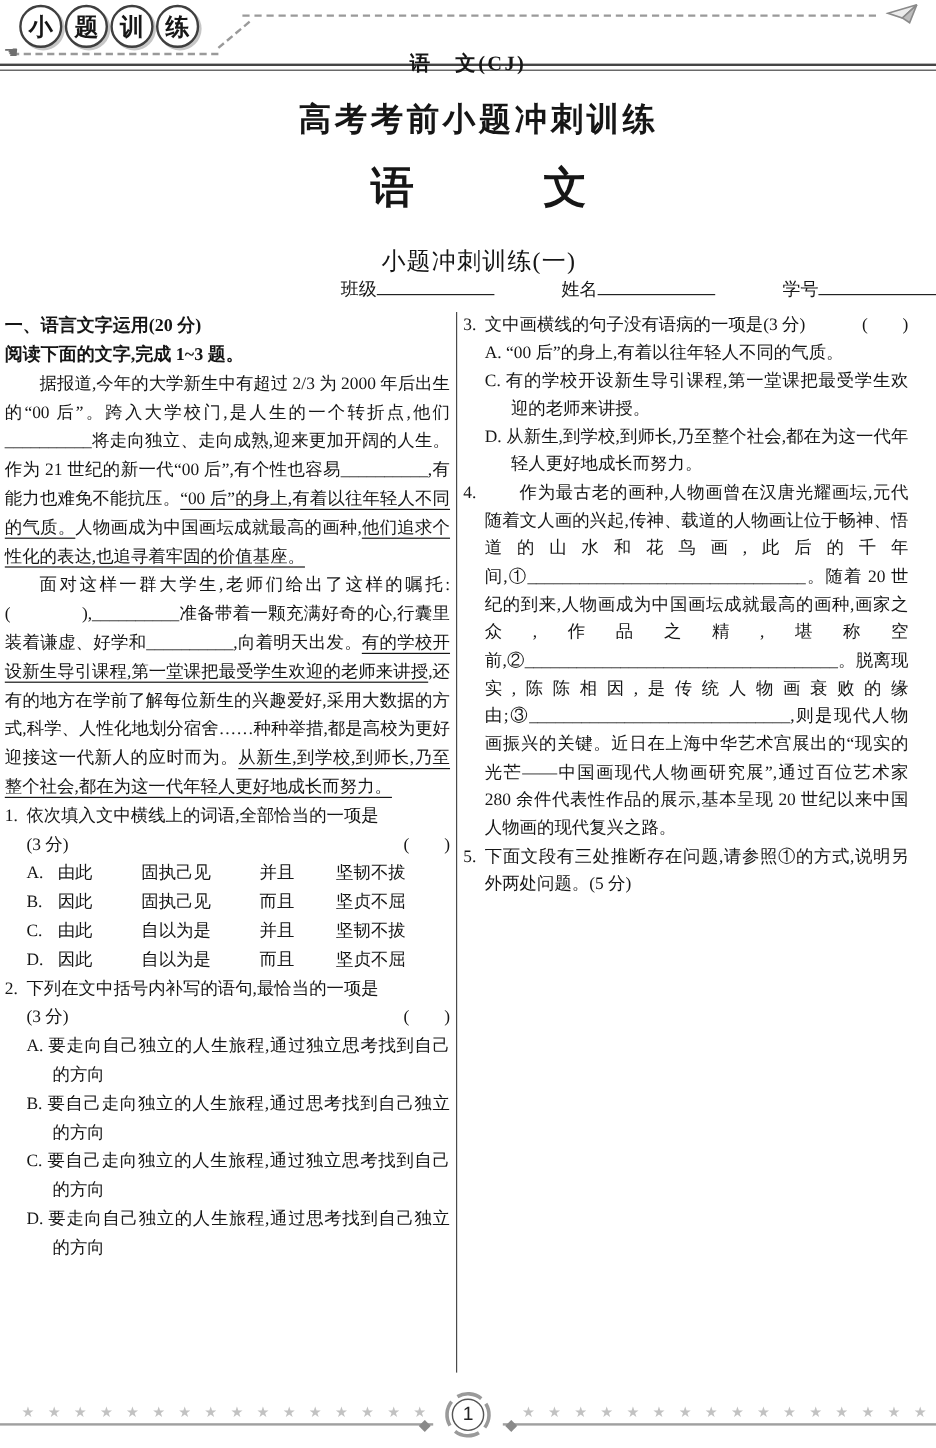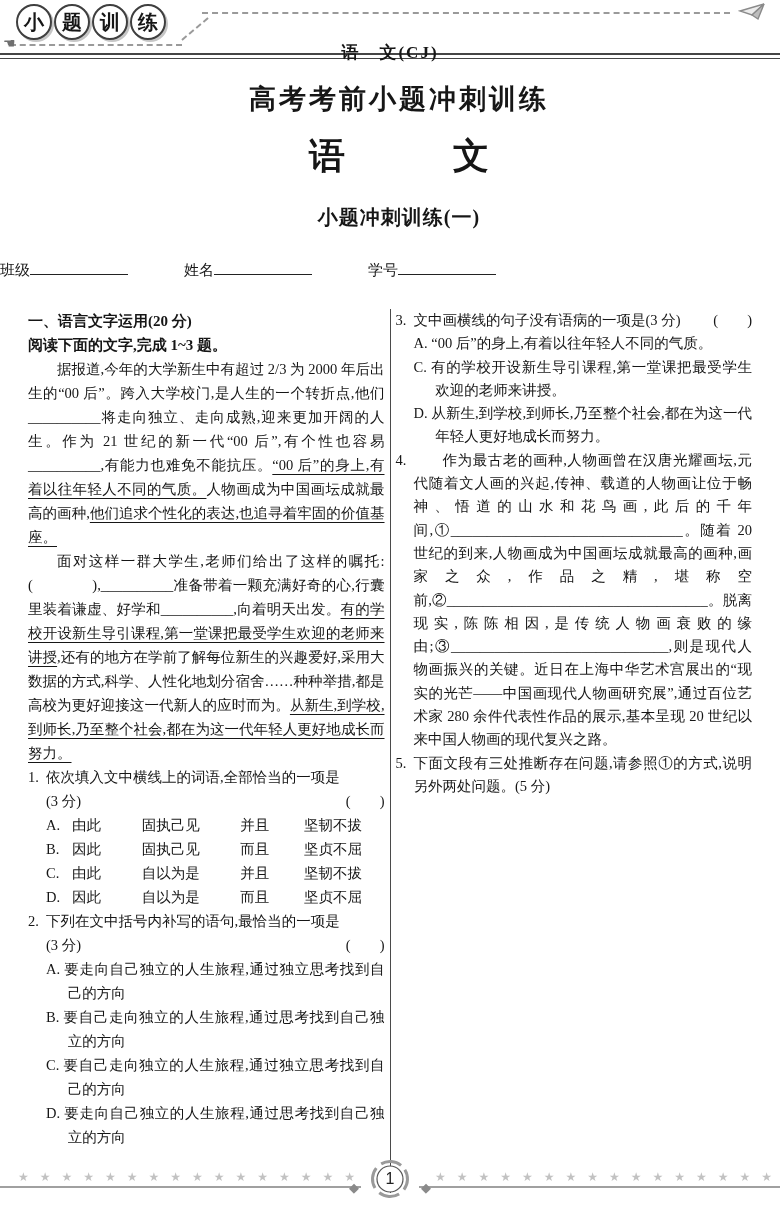--- a/index.html
+++ b/index.html
@@ -18,26 +18,26 @@
   .dash-top{position:absolute;top:12px;left:202px;right:50px;border-top:2px dashed #9a9a9a;}
   .subject{position:absolute;top:25px;left:0;right:0;text-align:center;
            font-size:17px;font-weight:bold;letter-spacing:2px;margin-top:16px;}
   .plane{position:absolute;top:2px;right:12px;}
   .double-rule{height:3px;border-top:2px solid #454545;border-bottom:1px solid #454545;}
 
   
   .titles{text-align:center;padding-left:18px;}
   .t-main{margin-top:22px;font-size:27px;font-weight:bold;letter-spacing:3px;}
   .t-subject{margin-top:15px;font-size:36px;font-weight:bold;}
-  .t-section{margin-top:23px;font-size:20px;font-weight:bold;letter-spacing:1px;}
-  .fields{margin-top:29px;display:flex;justify-content:flex-start;gap:56px;font-size:15px;}
+  .t-section{margin-top:23px;font-size:20px;font-weight:normal;letter-spacing:1px;}
+  .fields{display:flex;justify-content:flex-end;gap:56px;font-size:15px;}
   .fline{display:inline-block;width:98px;border-bottom:1px solid #222;height:14px;}
 
   
-  .columns{display:flex;margin-top:29px;padding:0 28px;height:884px;overflow:hidden;}
+  .columns{display:flex;margin-top:9px;padding:0 4px;height:884px;overflow:hidden;}
   .col{width:371px;font-size:14.5px;line-height:24px;text-align:justify;}
   .col-right{line-height:23.3px;}
   .vline{width:1px;background:#4a4a4a;margin:0 5px;flex:none;}
   .sec-head,.intro{font-weight:bold;font-size:15px;}
   .para{margin:0;text-indent:2em;}
   .ul{text-decoration:underline;text-underline-offset:4px;text-decoration-thickness:1px;}
   .q{position:relative;padding-left:18px;}
   .qnum{position:absolute;left:0;top:0;}
   .score-row,.stem-row{display:flex;justify-content:space-between;}
   .optgrid{margin-top:0;}

